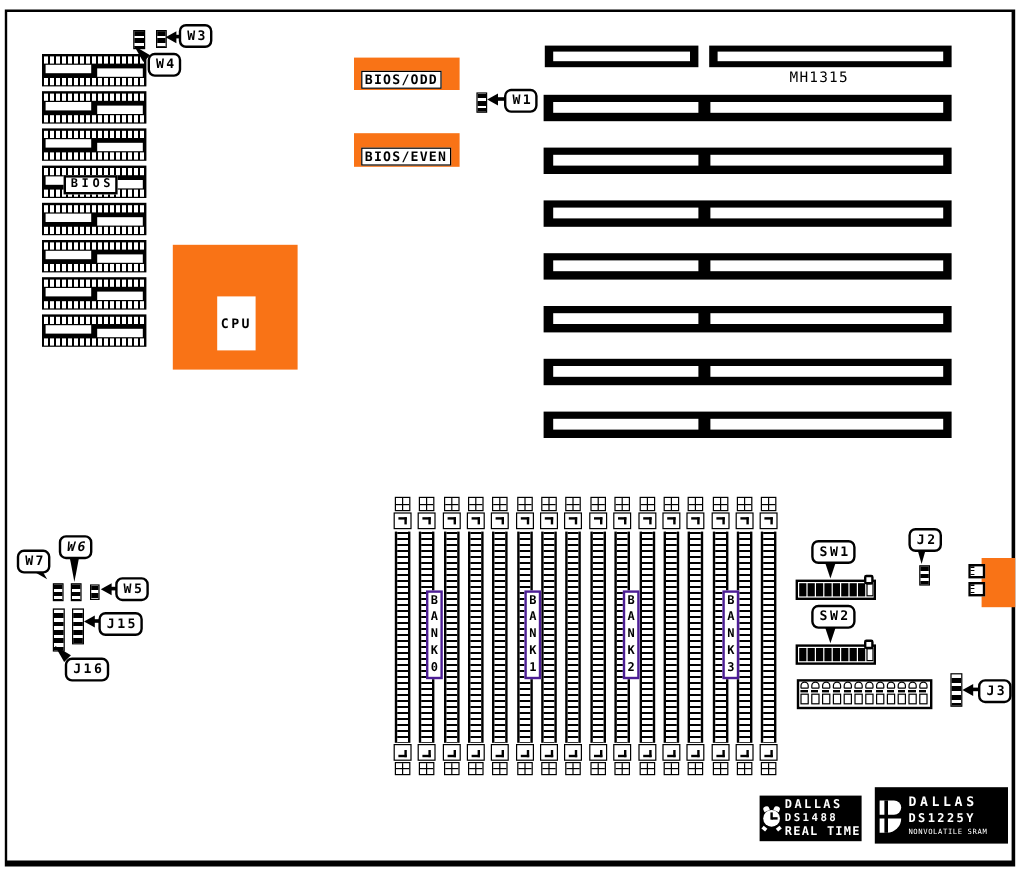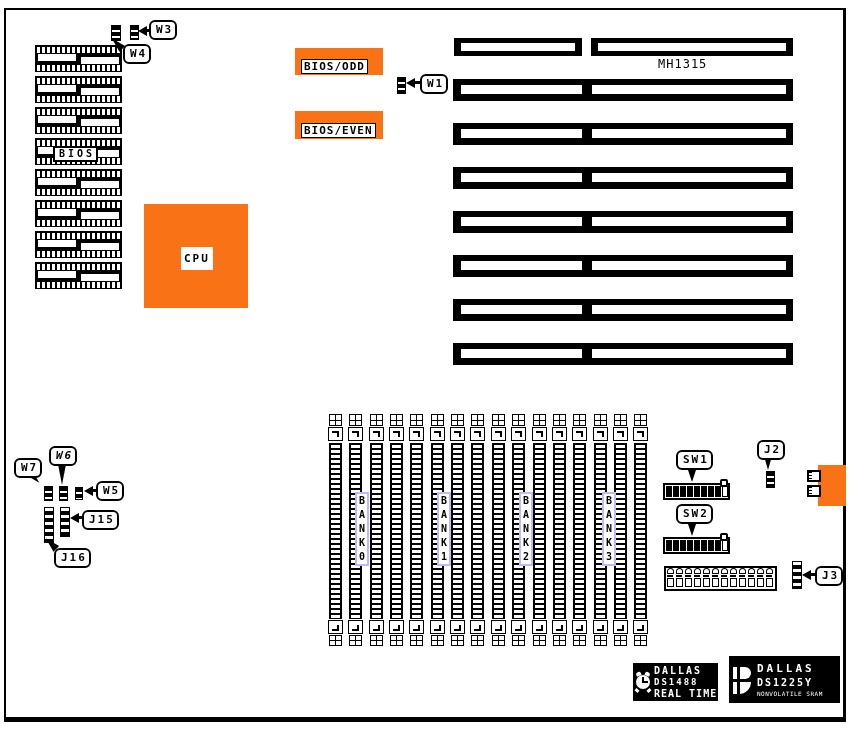--- a/index.html
+++ b/index.html
@@ -33,21 +33,21 @@
     border-top: 5px solid transparent; border-bottom: 5px solid transparent;
     border-right: 9px solid #000; }
   .arr-tail { position: absolute; background: #000; z-index: 5; }
   .chip-label {
     position: absolute; z-index: 4; background: #fff; border: 2px solid #000;
     font: bold 10px "DejaVu Sans Mono", monospace; letter-spacing: 3px;
     line-height: 12px; padding: 0 1px 0 4px; white-space: nowrap;
   }
   .bank-label {
     position: absolute; top: 492px; width: 14px; height: 74px; z-index: 4;
-    background: #fff; border: 2px solid #c4b5fd; text-align: center;
+    background: #fff; border: 2px solid #4c1d95; text-align: center;
     font: bold 10px "DejaVu Sans Mono", monospace; line-height: 14px;
     word-break: break-all;
   }
   .dipswitch { position: absolute; width: 67px; height: 17px; background: #fff; border: 2px solid #000; z-index: 2; }
   .blockbar { position: absolute; background: #f97316; }
   .bios-label {
     position: absolute; background: #fff; border: 1px solid #000;
     font: bold 11px "DejaVu Sans Mono", monospace; letter-spacing: 1px;
     line-height: 13px; padding: 0 2px; white-space: nowrap;
   }
@@ -162,21 +162,21 @@
         <div class="abs" style="left: 139px; top: 6px; width: 194px; height: 9px; background: rgb(255, 255, 255);"></div>
       </div>
       <div class="abs" style="left: -1px; top: 305px; width: 340px; height: 22px; background: rgb(0, 0, 0);">
         <div class="abs" style="left: 8px; top: 6px; width: 121px; height: 9px; background: rgb(255, 255, 255);"></div>
         <div class="abs" style="left: 139px; top: 6px; width: 194px; height: 9px; background: rgb(255, 255, 255);"></div>
       </div>
     </div>
   <div class="abs" style="left:658px;top:57px;font:12px 'DejaVu Sans Mono',monospace;letter-spacing:1px;z-index:3;"><span>MH1315</span></div>
 
   <div class="blockbar" style="left:144px;top:204px;width:104px;height:104px;">
-    <div class="abs" style="left:37px;top:43px;background:#fff;padding:5px 3px;font:bold 11px 'DejaVu Sans Mono',monospace;letter-spacing:2px;"><span>CPU</span></div>
+    <div class="abs" style="left:37px;top:43px;background:#fff;padding:16px 3px;font:bold 11px 'DejaVu Sans Mono',monospace;letter-spacing:2px;"><span>CPU</span></div>
   </div>
 
   <div class="abs" id="simm-sockets" style="left:327px;top:414px;width:325px;height:232px;">
       <div class="abs" style="left: 0px; top: 0px; width: 17px; height: 232px;">
         <div class="abs" style="left: 2px; top: 0px; width: 13px; height: 12px; border: 1px solid rgb(0, 0, 0); background: linear-gradient(rgb(0, 0, 0), rgb(0, 0, 0)) 50% 0px / 1px 100% no-repeat, linear-gradient(rgb(0, 0, 0), rgb(0, 0, 0)) 0px 50% / 100% 1px no-repeat, rgb(255, 255, 255);"></div>
         <div class="abs" style="left: 1px; top: 13px; width: 15px; height: 14px; border: 1px solid rgb(0, 0, 0); background: rgb(255, 255, 255);">
           <div class="abs" style="left: 3px; top: 3px; width: 7px; height: 6px; border-top: 2px solid rgb(0, 0, 0); border-right: 2px solid rgb(0, 0, 0);"></div>
         </div>
         <div class="abs" style="left: 2px; top: 29px; width: 13px; height: 176px; border-left: 2px solid rgb(0, 0, 0); border-right: 2px solid rgb(0, 0, 0); background: repeating-linear-gradient(rgb(0, 0, 0) 0px, rgb(0, 0, 0) 2px, rgb(255, 255, 255) 2px, rgb(255, 255, 255) 5px);"></div>
         <div class="abs" style="left: 1px; top: 206px; width: 15px; height: 14px; border: 1px solid rgb(0, 0, 0); background: rgb(255, 255, 255);">

